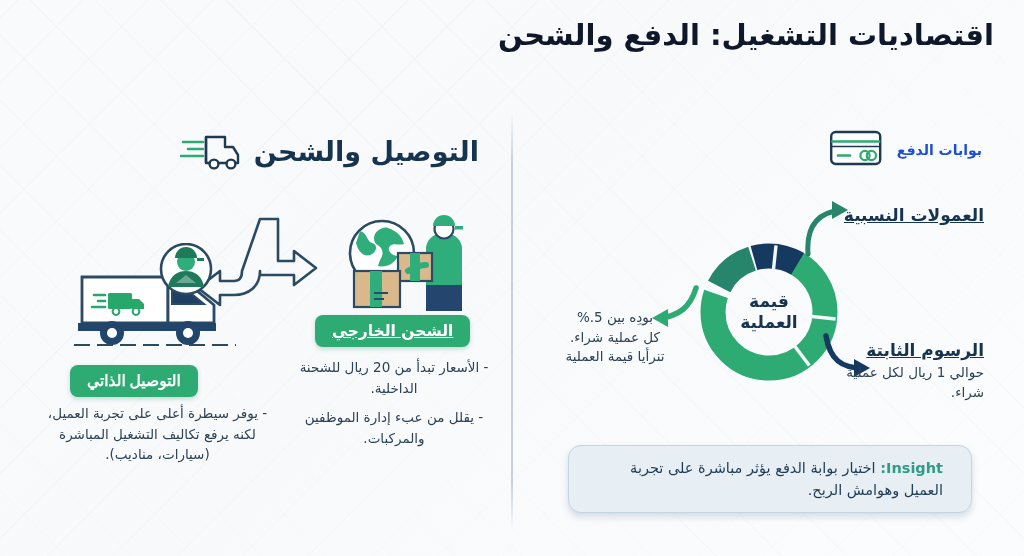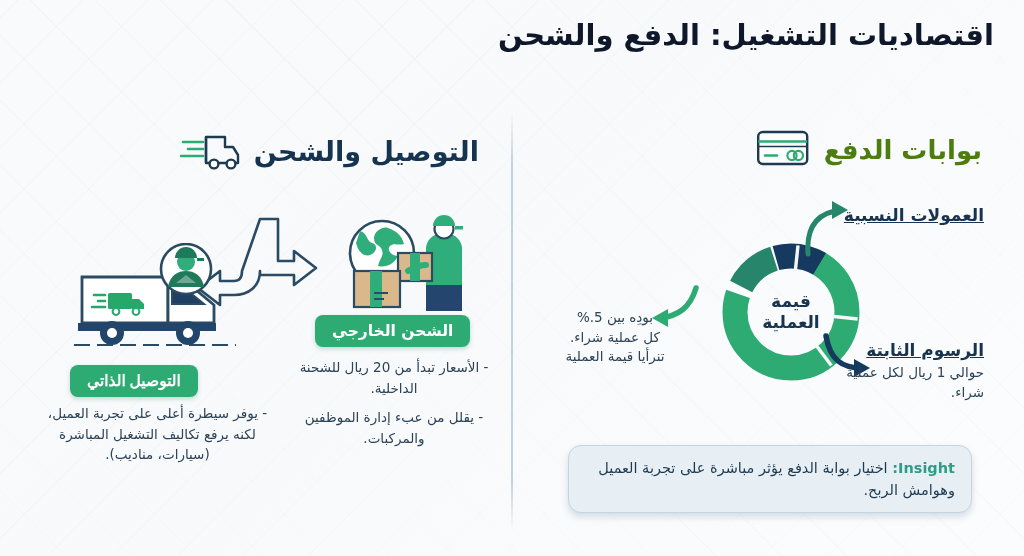--- a/index.html
+++ b/index.html
@@ -41,24 +41,24 @@
     position:absolute; left:511px; top:112px;
     width:2px; height:420px;
     background:linear-gradient(to bottom, rgba(190,205,218,0) 0%, #c3d1dc 12%, #c3d1dc 88%, rgba(190,205,218,0) 100%);
   }
 
   
   #payments-header{
     position:absolute; top:128px; right:42px;
     display:flex; align-items:center; gap:14px; direction:rtl;
   }
-  #payments-header .h-text{ font-size:26px; font-weight:bold; color:#4d7c0f; }
-
-  
-  #donut-wrap{ position:absolute; left:716px; top:237px; width:150px; height:150px; }
+  #payments-header .h-text{ font-size:14px; font-weight:bold; color:#1d4ed8; }
+
+  
+  #donut-wrap{ position:absolute; left:694px; top:237px; width:150px; height:150px; }
   #donut-center-label{
     position:absolute; left:0; top:0; width:150px; height:150px;
     display:flex; flex-direction:column; align-items:center; justify-content:center;
     line-height:1.22; font-size:17px; font-weight:bold; color:#16344f; pointer-events:none;
   }
 
   
   .pay-label{ position:absolute; direction:rtl; text-align:right; }
   .pay-label .t{ font-size:17px; font-weight:bold; color:#16344f; margin-bottom:3px; white-space:nowrap;text-decoration:underline;}
   .pay-label .d{ font-size:13.5px; color:#2c4256; line-height:1.45; }
@@ -66,21 +66,21 @@
   #label-percent{ top:205px; right:40px; width:200px; }
   #label-fixed{   top:340px; right:40px; width:165px; }
   #label-left{    top:308px; left:540px;  width:150px; text-align:center; }
   #label-left .d{ font-size:13.5px; line-height:1.45; }
 
   
   #insight-box{
     position:absolute; left:568px; top:445px; width:404px; min-height:68px;
     background:#e7eef4; border:1.6px solid #c4d5e2; border-radius:13px;
     box-shadow:0 4px 7px rgba(120,145,165,.28);
-    padding:11px 16px; direction:rtl; text-align:right;
+    padding:11px 28px; direction:rtl; text-align:right;
     font-size:14.5px; line-height:1.52; color:#1d3a52;
   }
   #insight-tag{ color:#2f9d86; font-weight:bold; }
 
   
   #shipping-header{
     position:absolute; top:128px; right:545px;
     display:flex; align-items:center; gap:12px; direction:rtl;
   }
   #shipping-header .h-text{ font-size:27px; font-weight:bold; color:#16344f; }
@@ -89,21 +89,21 @@
   #globe-art{ position:absolute; left:330px; top:213px; }
   #fork-arrow{ position:absolute; left:198px; top:207px; }
 
   .badge{
     position:absolute; background:#2eab73; color:#ffffff;
     font-size:15.5px; font-weight:bold; border-radius:8px;
     padding:7px 17px; direction:rtl; white-space:nowrap;
     box-shadow:0 2px 4px rgba(40,120,85,.25);
   }
   #badge-self{ left:70px; top:365px;font-family:Liberation Serif, serif; }
-  #badge-external{ left:315px; top:315px; }
+  #badge-external{ left:315px; top:315px;text-decoration:underline; }
 
   .body-text{ position:absolute; direction:rtl; text-align:center; font-size:13.5px;
               line-height:1.52; color:#2c4256; }
   #text-self{ left:40px; top:403px; width:235px; }
   #text-external{ left:295px; top:357px; width:198px; }
   #text-external p + p{ margin-top:9px; }
 </style>
 </head>
 <body>
 

